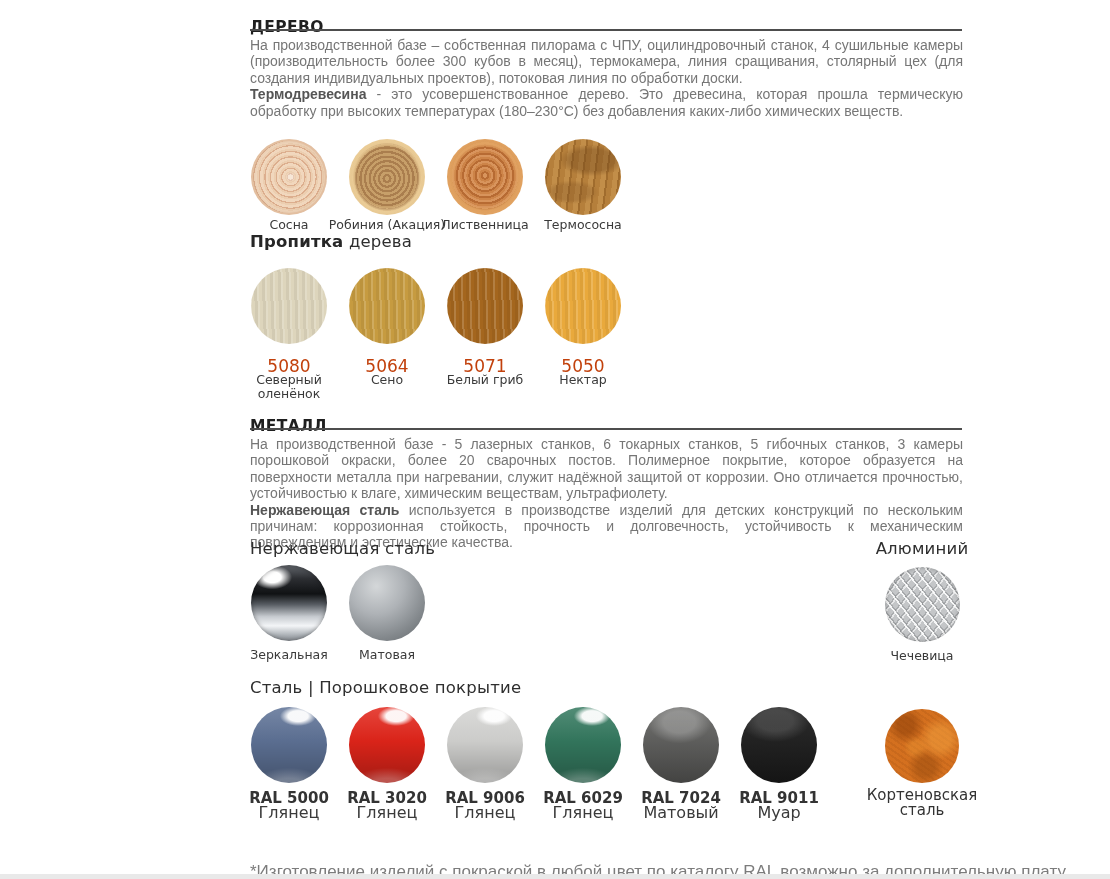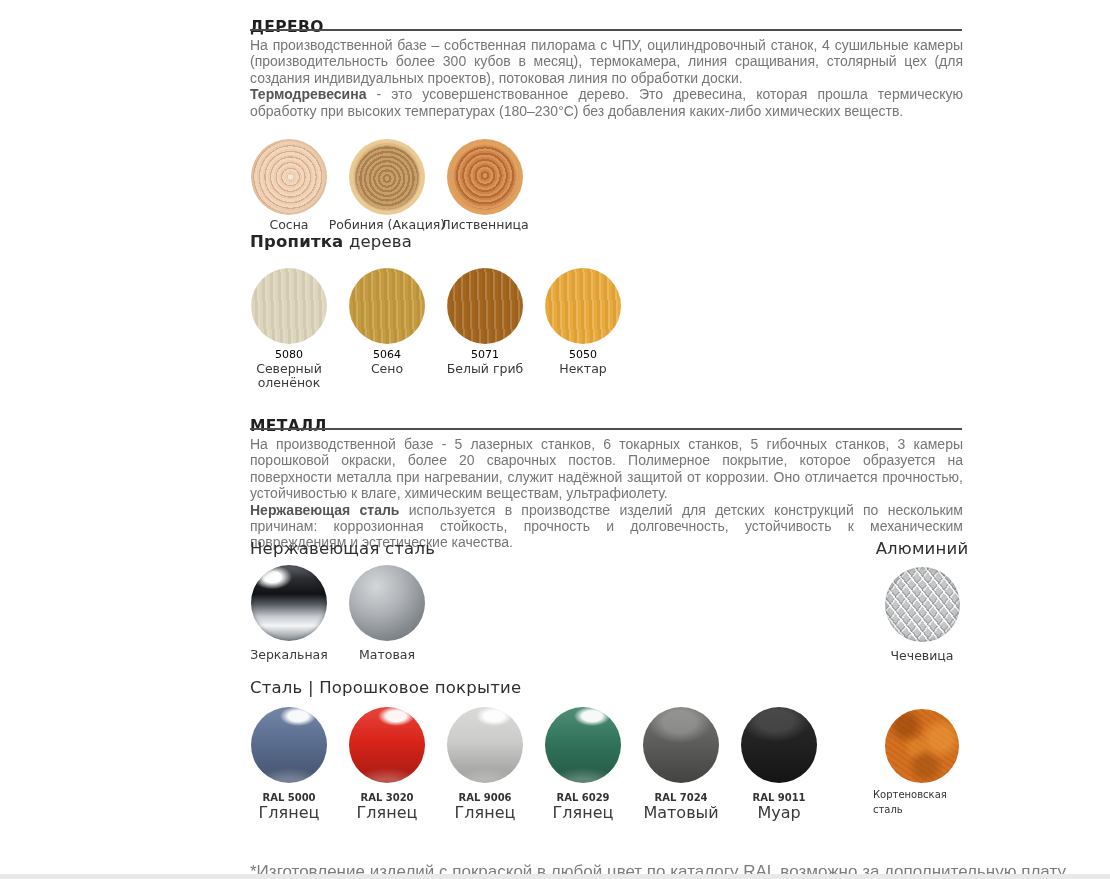--- a/index.html
+++ b/index.html
@@ -16,24 +16,24 @@
   .body b{color:#555555;font-weight:700;}
   
   .sub-head{position:absolute;font-size:16.5px;color:#2e2e2e;letter-spacing:.2px;}
   .sub-head b{font-weight:700;color:#262626;}
   
   .row{position:absolute;display:flex;}
   .sw-item{width:98px;display:flex;flex-direction:column;align-items:center;}
   .circle{width:76px;height:76px;border-radius:50%;flex:0 0 auto;}
   .lbl{margin-top:3px;font-size:12.5px;color:#3a3a3a;text-align:center;line-height:14.5px;}
   .nowrap{white-space:nowrap;}
-  .code{margin-top:8px;font-size:10px;color:#333;line-height:14.5px;font-weight:700;}
+  .code{margin-top:8px;font-size:15px;color:#333;text-align:center;line-height:14.5px;font-weight:700;}
   .code.plain{font-weight:400;margin-top:5px;}
   .fin{font-size:16px;color:#3a3a3a;text-align:center;line-height:14px;}
-  .imp-code{margin-top:4px;font-size:11px;color:#000000;text-align:center;line-height:14px;}
+  .imp-code{margin-top:15px;font-size:17px;color:#c2410c;text-align:center;line-height:14px;}
   .imp-name{font-size:12.5px;color:#3a3a3a;text-align:center;line-height:14px;max-width:96px;}
   
   .pine{background:
     radial-gradient(circle at 52% 50%, rgba(255,255,255,.4) 0 5%, rgba(255,255,255,0) 9%),
     repeating-radial-gradient(circle at 52% 50%, #f1d7bd 0 2.6px, #dcae8e 2.6px 3.8px, #ecceb0 3.8px 5.6px);
     box-shadow:inset 0 0 0 2px #e3bfa0, inset 0 0 6px rgba(150,100,60,.35);}
   .robinia{background:
     radial-gradient(circle at 50% 50%, rgba(0,0,0,0) 0 56%, rgba(236,206,152,.95) 64% 75%, rgba(90,62,35,.97) 82% 100%),
     repeating-radial-gradient(circle at 50% 52%, #c79f69 0 2.4px, #aa7e4e 2.4px 4.6px);}
   .larch{background:
@@ -92,20 +92,24 @@
         <div class="lbl">Сосна</div>
       </div>
       <div class="sw-item">
         <div class="circle robinia" style="--c: #bb905c;"></div>
         <div class="lbl nowrap">Робиния (Акация)</div>
       </div>
       <div class="sw-item">
         <div class="circle larch" style="--c: #cf8b4c;"></div>
         <div class="lbl">Лиственница</div>
       </div>
+      <div class="sw-item">
+        <div class="circle thermopine" style="--c: #bd8a45;"></div>
+        <div class="lbl">Термососна</div>
+      </div>
     </div>
 
   <h3 class="sub-head" style="left:250px;top:232px;margin:0;font-weight:400;">
     <b>Пропитка</b>
     <span>дерева</span>
   </h3>
 
   <div class="row" id="imp-row" style="left:240px;top:268px;">
       <div class="sw-item">
         <div class="circle flat" style="--c: #ddd5bc;"></div>

